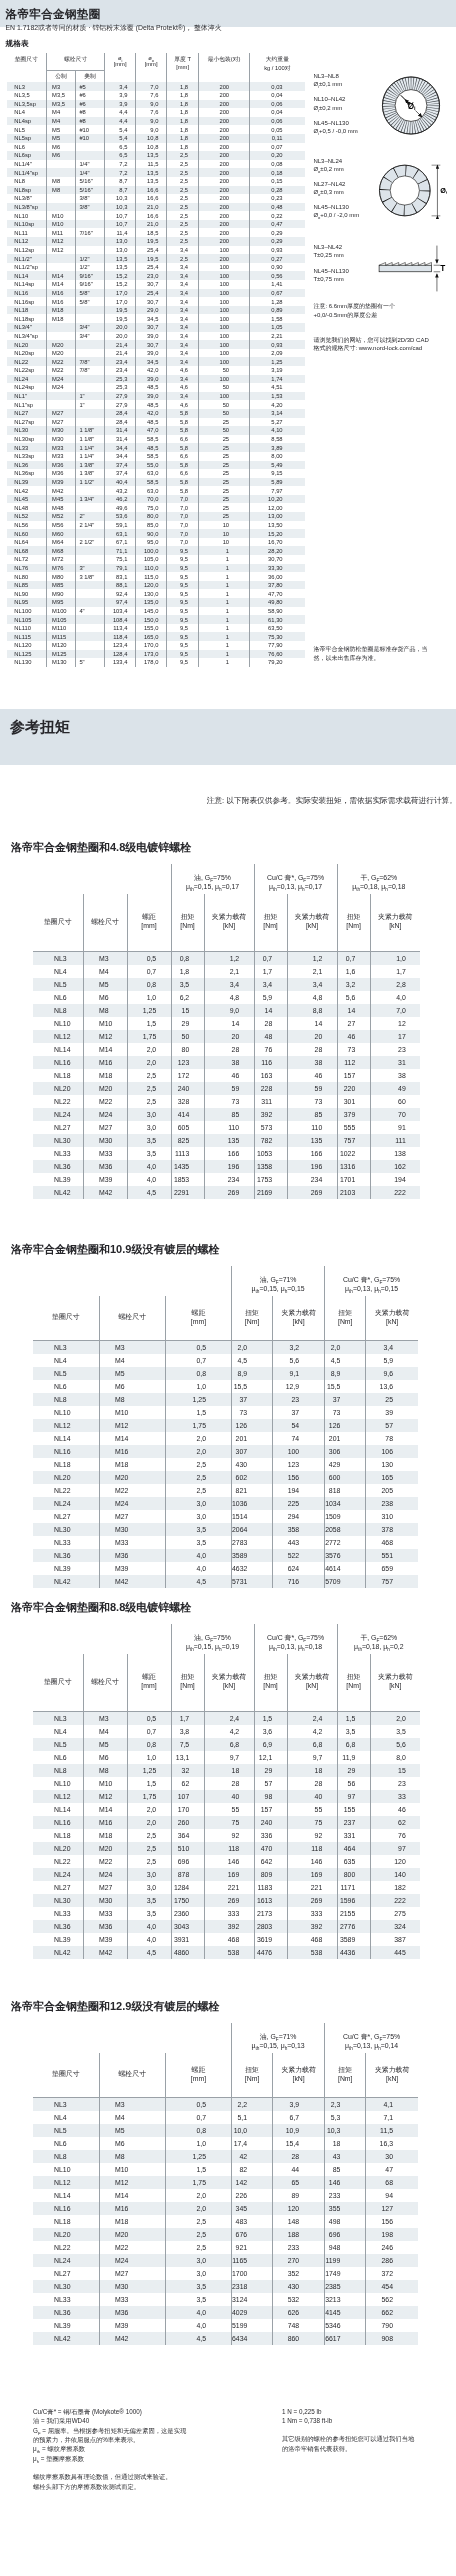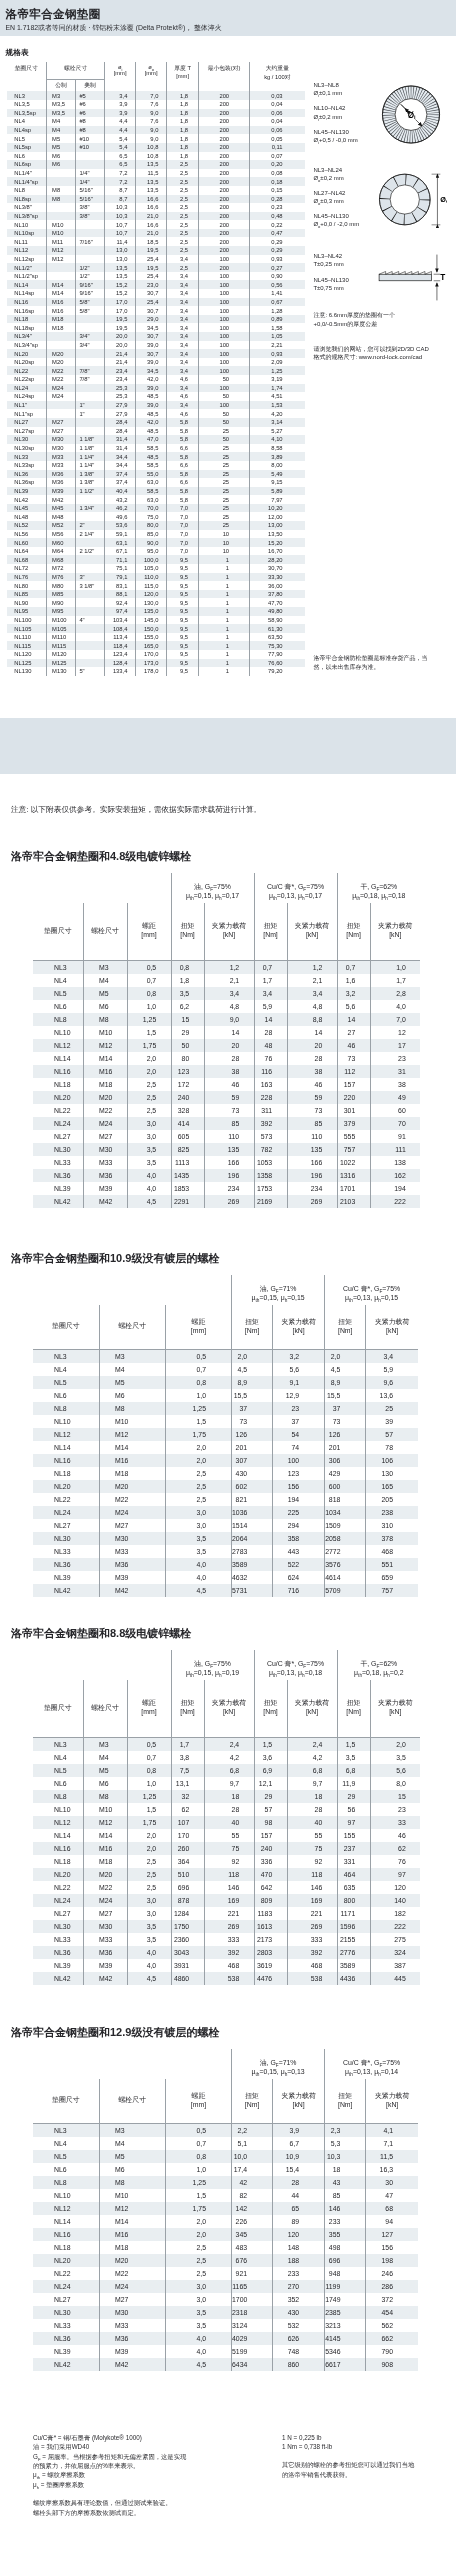--- a/index.html
+++ b/index.html
@@ -7,21 +7,21 @@
     width:457px;height:2576px;overflow:hidden;position:relative;
     background:#ffffff;color:#26262a;
     font-family:"Liberation Sans","DejaVu Sans",sans-serif;
     -webkit-font-smoothing:antialiased;
   }
   sub{font-size:0.68em;line-height:0;}
   .pre{white-space:pre-line;}
 
   
   .band{background:#dbe3e9;}
-  .hdr{height:36px;padding:6.6px 0 0 5.5px;box-sizing:border-box;}
+  .hdr{height:27px;padding:6.6px 0 0 5.5px;box-sizing:border-box;}
   .hdr h1{margin:0;font-size:11.6px;font-weight:bold;letter-spacing:0.3px;}
   .hdr .sub{font-size:6.9px;margin-top:1.7px;color:#2b2b2f;}
 
   
   .spec-head{margin:12px 0 4.4px 5.5px;font-size:7.7px;font-weight:bold;}
   .spec-wrap{display:flex;align-items:flex-start;}
   table{border-collapse:collapse;table-layout:fixed;}
   .spec{margin-left:6.6px;width:296px;font-size:5.8px;}
   .spec th{font-weight:normal;font-size:5.8px;vertical-align:top;padding-top:1.7px;}
   .spec .r2 th{vertical-align:top;height:8.8px;}
@@ -44,24 +44,24 @@
   .tol-row{display:flex;align-items:flex-start;}
   .tol-col{width:65px;flex:none;}
   .tol-item{margin-bottom:7.2px;line-height:1.35;}
   .tol-note{margin-top:7.7px;line-height:1.45;font-size:6px;}
   .stock-note{margin-top:auto;line-height:1.5;font-size:6px;padding-bottom:3.3px;}
 
   
   .tq-band{height:56px;margin-top:42px;padding:8.8px 0 0 10px;box-sizing:border-box;}
   .tq-band h2{margin:0;font-size:15px;font-weight:bold;}
   .tq-band .sub{font-size:8.3px;margin-top:3.3px;}
-  .tq-note{margin:31px 0 0 11px;font-size:7.7px;}
+  .tq-note{margin:31px 0 0 11px;font-size:7.7px;text-align:right;}
   .tq-title{margin:34px 0 0 11px;font-size:11px;font-weight:bold;}
   .tq-title.m2{margin-top:43px;}
-  .tq-title.m3{margin-top:29px;}
+  .tq-title.m3{margin-top:12px;}
   .tq-title.m4{margin-top:40px;}
   .tq{margin:8.8px 0 0 33px;width:385px;font-size:6.9px;}
   .tq th{font-weight:normal;font-size:6.9px;line-height:1.3;}
   .tq .grp th{height:27.5px;vertical-align:bottom;padding-bottom:1.7px;text-align:center;}
   .tq .lbl th{height:55px;vertical-align:middle;text-align:center;border-bottom:0.6px solid #9aa1a7;}
   .tq.short .lbl th{height:42px;}
   .tq th.bl{border-left:0.6px solid #9aa1a7;}
   .tq td{height:13px;padding:0;white-space:nowrap;}
   .tq tbody td+td{border-left:0.6px solid #9aa1a7;}
   .tq tbody td:nth-child(1){text-align:left;padding-left:21px;}
@@ -888,20 +888,21 @@
     <div class="tol-note pre">注意: 6.6mm厚度的垫圈有一个
 +0,0/-0.5mm的厚度公差</div>
     <div class="tol-note pre" style="margin-top:16.5px">请浏览我们的网站，您可以找到2D/3D CAD
 格式的规格尺寸: www.nord-lock.com/cad</div>
     <div class="stock-note pre">洛帝牢合金钢防松垫圈是标准存货产品，当
 然，以未出售库存为准。</div>
   </div>
 </div>
 
 <div class="band tq-band">
+  <h2>参考扭矩</h2>
 </div>
 
 <div class="tq-note">注意: 以下附表仅供参考。实际安装扭矩，需依据实际需求载荷进行计算。</div>
 
 <div class="tq-title">洛帝牢合金钢垫圈和4.8级电镀锌螺栓</div>
 <table class="tq">
   <colgroup>
     <col style="width:50px">
       <col style="width:44px">
       <col style="width:44px">

